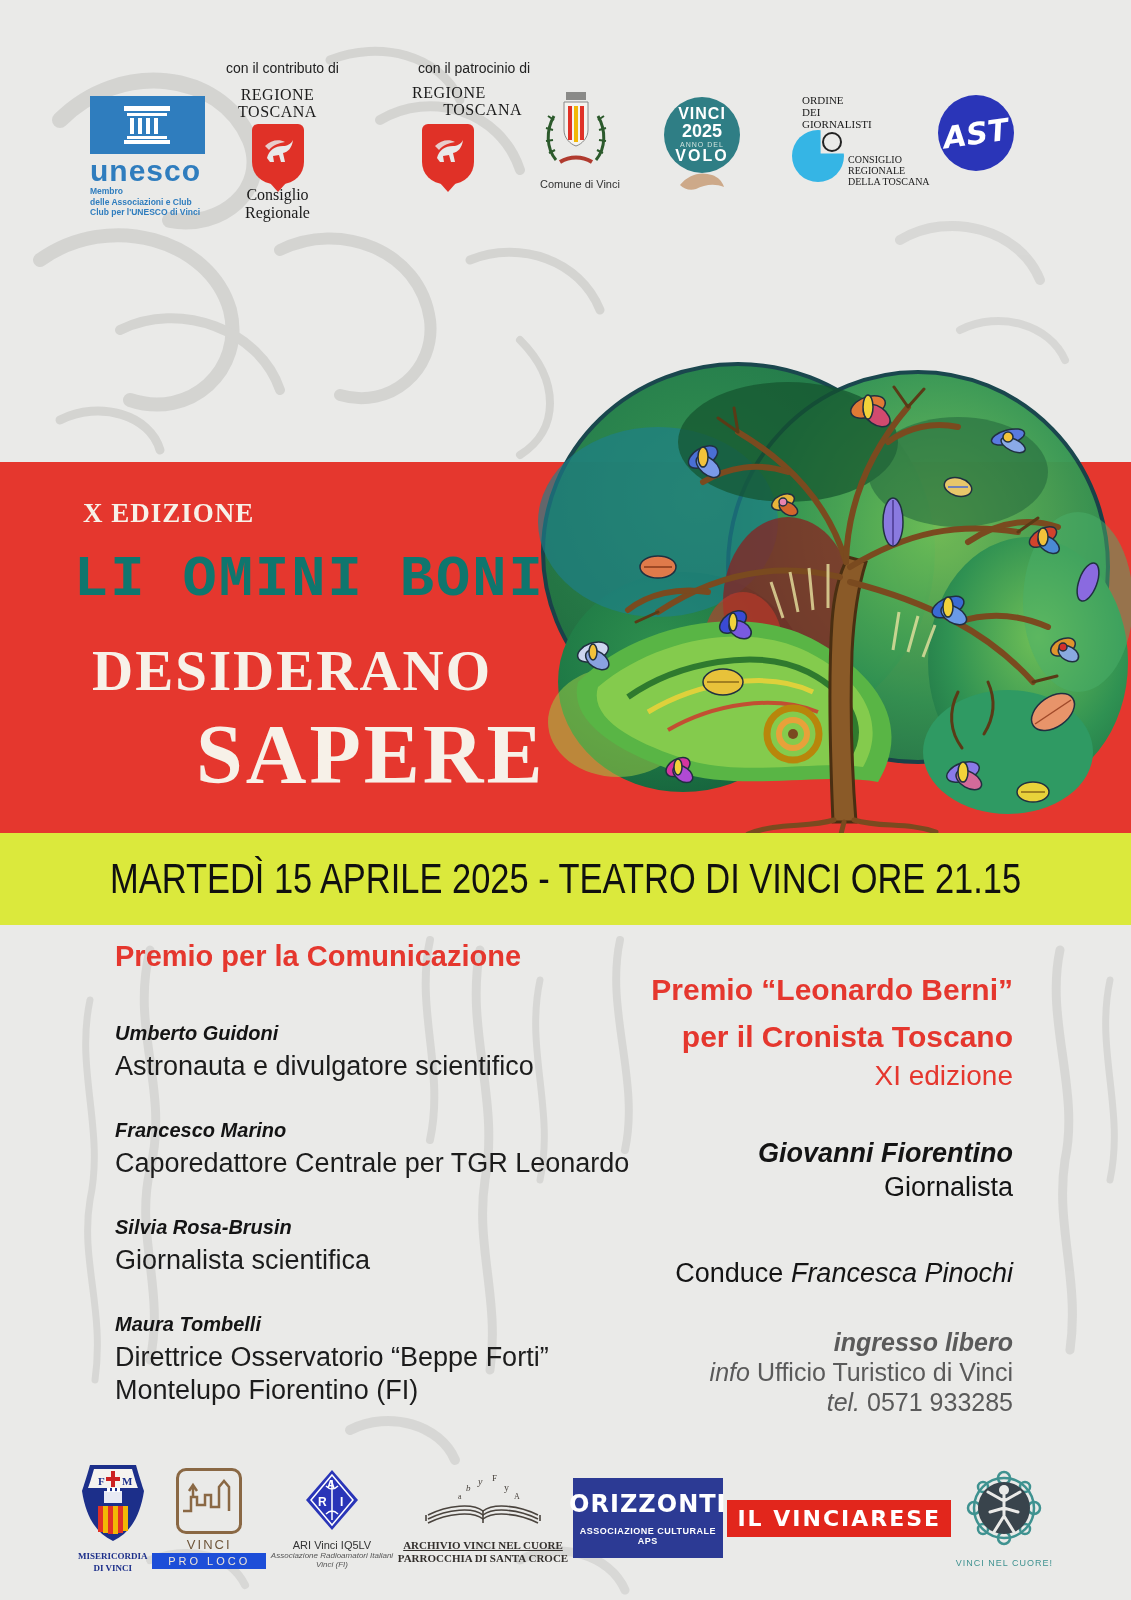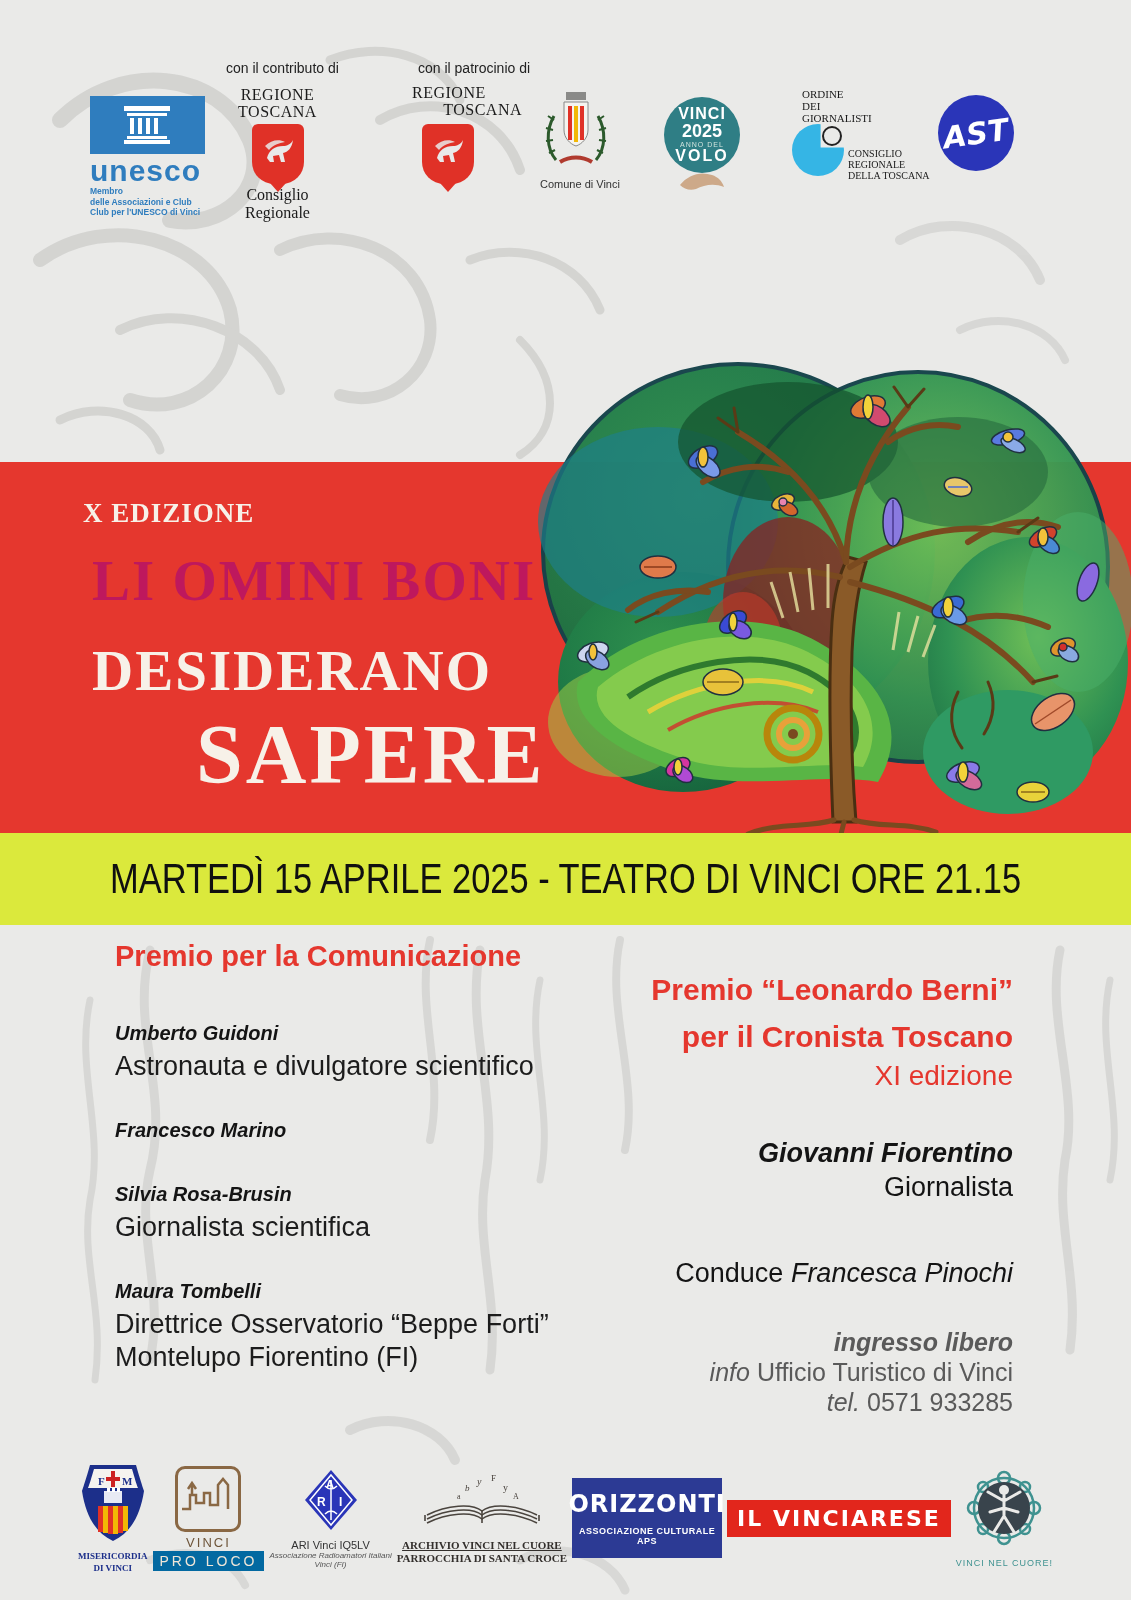--- a/index.html
+++ b/index.html
@@ -24,33 +24,33 @@
   .crest:after{content:"";position:absolute;left:18px;bottom:-8px;border-left:8px solid transparent;border-right:8px solid transparent;border-top:9px solid #e03127;}
   .pegasus{position:absolute;left:9px;top:12px;width:34px;height:32px;}
   .reg-sub{font-family:"Liberation Serif",serif;font-size:16px;color:#1a1a1a;}
   .comune-box{left:540px;top:90px;width:80px;}
   .vinci25{left:664px;top:97px;width:80px;text-align:center;}
   .v25-circle{width:76px;height:76px;border-radius:50%;background:#2f7e85;color:#fff;display:flex;flex-direction:column;justify-content:center;align-items:center;line-height:1;position:relative;}
   .v25-l1{font-size:16px;font-weight:bold;letter-spacing:1px;}
   .v25-l2{font-size:18px;font-weight:bold;}
   .v25-l3{font-size:7px;letter-spacing:1px;margin-top:1px;color:#cfe3dd;}
   .v25-l4{font-size:16px;font-weight:bold;letter-spacing:2px;}
-  .odg-box{left:788px;top:88px;width:130px;}
+  .odg-box{left:788px;top:94px;width:130px;}
   .odg-text{font-family:"Liberation Serif",serif;font-size:11px;line-height:12px;color:#1a1a1a;}
   .odg-pac{position:absolute;left:4px;top:36px;width:52px;height:52px;border-radius:50%;background:#35b5e5;
            clip-path:polygon(0 0,55% 0,55% 45%,100% 45%,100% 100%,0 100%);}
   .odg-ring{position:absolute;left:34px;top:38px;width:16px;height:16px;border:2px solid #222;border-radius:50%;background:#eaeae8;}
   .odg-sub{position:absolute;left:60px;top:60px;font-family:"Liberation Serif",serif;font-size:10px;line-height:11px;color:#1a1a1a;width:90px;}
   .ast-box{left:938px;top:95px;width:78px;height:78px;}
   .ast-circle{width:76px;height:76px;border-radius:50%;background:#2a35b8;display:flex;align-items:center;justify-content:center;}
   .ast-word{color:#fff;font-size:30px;font-weight:bold;font-style:italic;font-family:"DejaVu Sans",sans-serif;transform:rotate(-8deg);}
   
   .band-red{left:0;top:462px;width:1131px;height:371px;background:#e5372e;}
   .t-ed{left:83px;top:498px;font-family:"Liberation Serif",serif;font-weight:bold;font-size:27px;letter-spacing:1px;color:#f7f1e8;}
-  .t1{left:92px;top:548px;font-family:Liberation Serif, serif;font-weight:bold;font-size:57px;letter-spacing:2px;color:#be185d;}
+  .t1{left:74px;top:548px;font-family:Liberation Mono, monospace;font-weight:bold;font-size:57px;letter-spacing:2px;color:#0f766e;}
   .t2{left:92px;top:638px;font-family:"Liberation Serif",serif;font-weight:bold;font-size:57px;letter-spacing:2px;color:#f7f1e8;}
   .t3{left:196px;top:706px;font-family:"Liberation Serif",serif;font-weight:bold;font-size:84px;letter-spacing:3px;color:#f7f1e8;}
   
   .illus{left:488px;top:352px;width:645px;height:488px;}
   
   .band-yellow{left:0;top:833px;width:1131px;height:92px;background:#dbe93c;display:flex;align-items:center;justify-content:center;}
   .date-text{font-size:42px;font-weight:500;color:#101010;white-space:nowrap;transform:scaleX(.82);letter-spacing:0px;}
   
   .left-col{left:115px;top:940px;width:520px;}
   .sec-head{color:#e5372e;font-weight:bold;font-size:29px;margin-bottom:44px;}
@@ -66,21 +66,21 @@
   .rc-conduce .it{font-style:italic;}
   .info-block{margin-top:38px;color:#5a5a5a;font-size:25px;line-height:30px;}
   .info-l1{font-weight:bold;font-style:italic;}
   .info .it, .info-block .it{font-style:italic;}
   
   .footer-row{left:78px;top:1448px;width:975px;height:140px;display:flex;justify-content:space-between;align-items:center;}
   .flogo{text-align:center;}
   .mis-cap{font-family:"Liberation Serif",serif;font-size:9px;font-weight:bold;color:#1c2f8a;line-height:10px;margin-top:2px;}
   .pl-frame{width:60px;height:60px;border:3px solid #8a6844;border-radius:10px;margin:0 auto;position:relative;}
   .pl-name{font-size:13px;letter-spacing:2px;color:#6e553a;margin-top:3px;}
-  .pl-bar{background:#0369a1;color:#f0e6d8;font-size:14px;letter-spacing:3px;padding:2px 7px;margin-top:1px;}
+  .pl-bar{background:#1d4ed8;color:#f0e6d8;font-size:11px;letter-spacing:3px;padding:2px 16px;margin-top:1px;}
   .ari-cap1{font-size:11px;color:#333;margin-top:3px;}
   .ari-cap2{font-size:8px;font-style:italic;color:#555;line-height:9px;}
   .arch-cap{font-family:"Liberation Serif",serif;font-size:11px;font-weight:bold;color:#332f2c;line-height:13px;}
   .arch-cap .u{text-decoration:underline;}
   .oriz-box{width:150px;height:80px;background:#2c3a94;color:#fff;display:flex;flex-direction:column;align-items:center;justify-content:center;}
   .oriz-name{font-size:24px;font-weight:bold;letter-spacing:1px;font-family:"DejaVu Sans",sans-serif;}
   .oriz-sub{font-size:9px;font-weight:bold;letter-spacing:.5px;margin-top:8px;}
   .vinc-box{background:#e2261c;color:#fff;font-weight:bold;font-size:22px;letter-spacing:2px;padding:6px 10px;font-family:"DejaVu Sans",sans-serif;}
   .cuore-cap{font-size:9px;letter-spacing:1px;color:#3f9290;margin-top:2px;}
 </style>
@@ -401,20 +401,21 @@
   </div>
 
   <div class="abs left-col">
     <div class="sec-head">Premio per la Comunicazione</div>
     <div class="person">
       <div class="p-name">Umberto Guidoni</div>
       <div class="p-role">Astronauta e divulgatore scientifico</div>
     </div>
     <div class="person">
       <div class="p-name">Francesco Marino</div>
+      <div class="p-role">Caporedattore Centrale per TGR Leonardo</div>
     </div>
     <div class="person">
       <div class="p-name">Silvia Rosa-Brusin</div>
       <div class="p-role">Giornalista scientifica</div>
     </div>
     <div class="person">
       <div class="p-name">Maura Tombelli</div>
       <div class="p-role">Direttrice Osservatorio “Beppe Forti”</div>
       <div class="p-role">Montelupo Fiorentino (FI)</div>
     </div>

